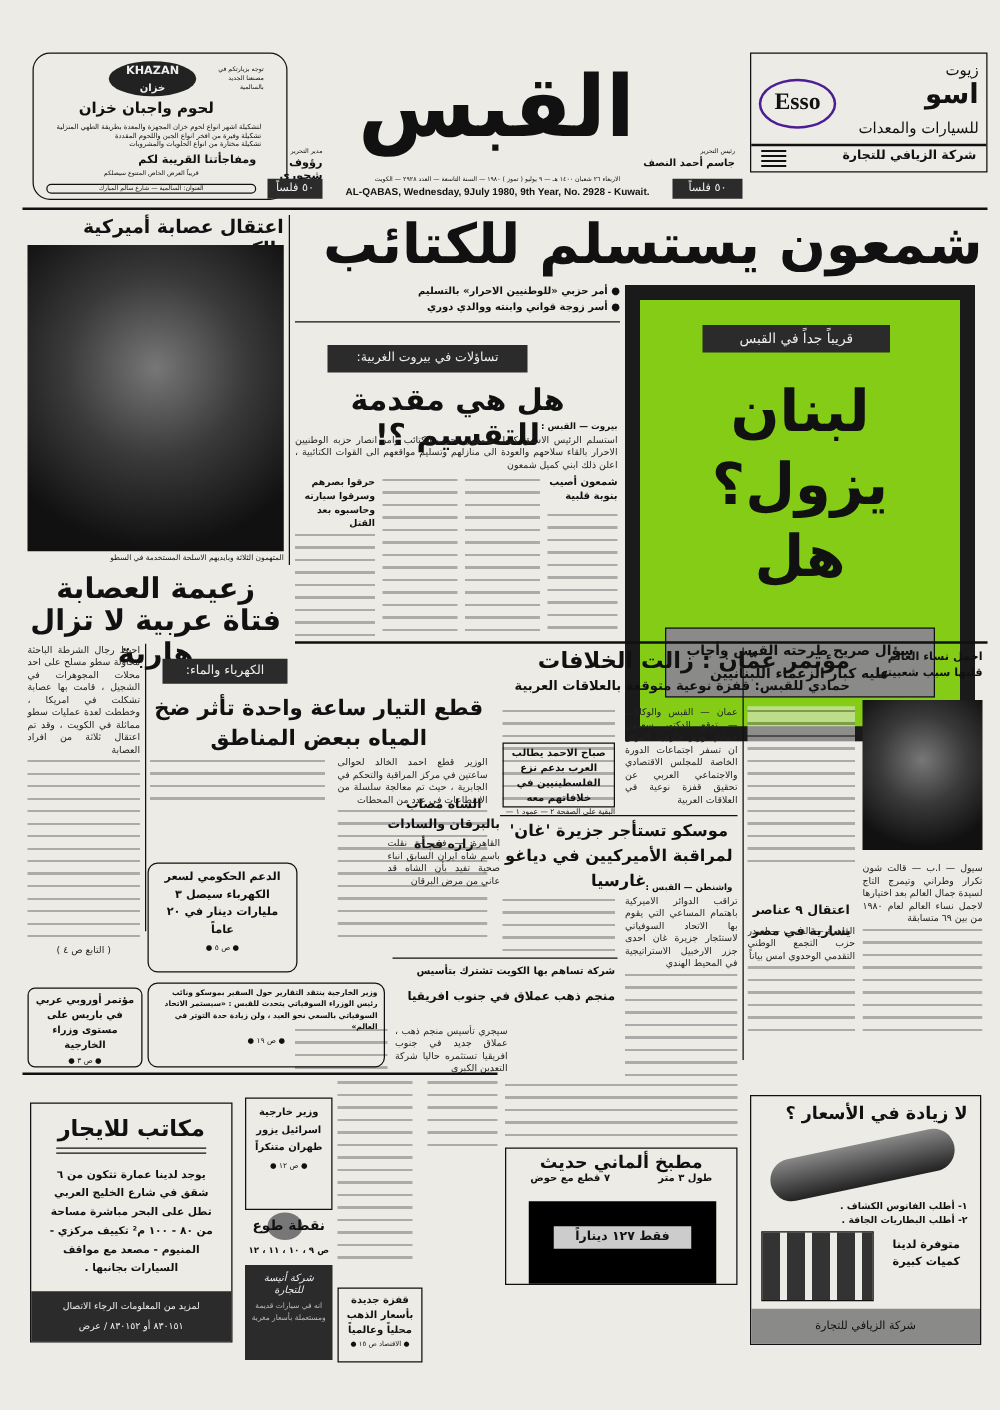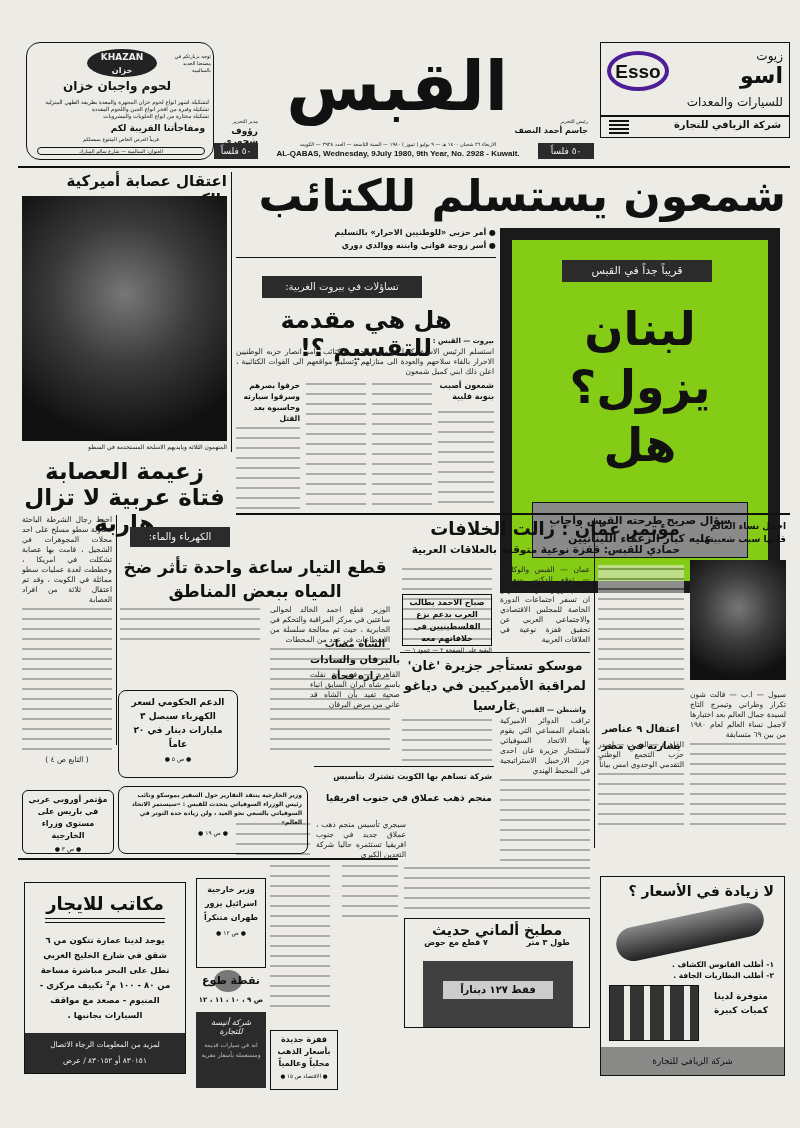--- a/index.html
+++ b/index.html
@@ -14,21 +14,21 @@
   .dark{background:#2b2b2b;color:#eee;}
   .grey{background:#8a8a88;color:#111;}
   .hl{font-family:"DejaVu Sans",sans-serif;font-weight:bold;direction:rtl;}
   .photo{background:radial-gradient(circle at 50% 40%,#777 0,#3a3a3a 40%,#111 80%);}
 </style>
 </head>
 <body>
 
 <div class="abs" style="left:18px;top:30px;width:772px;height:135px;">
 
-  <div class="abs box" style="left:8px;top:12px;width:188px;height:118px;border-radius:14px;">
+  <div class="abs box" style="left:8px;top:12px;width:204px;height:118px;border-radius:14px;">
     <div class="abs c" style="left:60px;top:6px;width:70px;height:28px;background:#222;border-radius:50%;color:#eee;font-size:9px;font-weight:bold;line-height:14px;padding-top:1px;">
       <div>KHAZAN</div>
       <div style="font-size:8px;">خزان</div>
     </div>
     <div class="abs hl c" style="left:30px;top:36px;width:120px;font-size:12px;">لحوم واجبان خزان</div>
     <div class="abs rtl" style="left:140px;top:10px;width:44px;font-size:5px;line-height:7px;">توجه بزيارتكم في مصنعنا الجديد بالسالمية</div>
     <div class="abs rtl" style="left:6px;top:56px;width:176px;font-size:5.5px;line-height:7px;">
       <div>لتشكيلة اشهر انواع لحوم خزان المجهزة والمعدة بطريقة الطهي المنزلية</div>
       <div>تشكيلة وفيرة من افخر انواع الجبن واللحوم المقددة</div>
       <div>تشكيلة مختارة من انواع الحلويات والمشروبات</div>
@@ -40,21 +40,21 @@
 
   <div class="abs rtl" style="left:196px;top:88px;width:44px;font-size:5px;">مدير التحرير</div>
   <div class="abs rtl hl" style="left:186px;top:96px;width:54px;font-size:9px;">رؤوف شحوري</div>
 
   <div class="abs hl c" style="left:280px;top:12px;width:210px;font-size:68px;line-height:90px;letter-spacing:-2px;">القبس</div>
 
   <div class="abs rtl" style="left:520px;top:88px;width:50px;font-size:5px;">رئيس التحرير</div>
   <div class="abs rtl hl" style="left:490px;top:96px;width:80px;font-size:8px;">جاسم أحمد النصف</div>
 
   <div class="abs box" style="left:582px;top:12px;width:190px;height:96px;">
-    <div class="abs c" style="left:6px;top:8px;width:62px;height:40px;border:4px solid #4c1d95;border-radius:50%;font-size:19px;font-weight:bold;line-height:34px;font-family:Liberation Sans, sans-serif;">Esso</div>
+    <div class="abs c" style="left:6px;top:20px;width:62px;height:40px;border:2px solid #4c1d95;border-radius:50%;font-size:19px;font-weight:bold;line-height:34px;font-family:Liberation Serif, serif;">Esso</div>
     <div class="abs rtl" style="right:6px;top:6px;font-size:12px;">زيوت</div>
     <div class="abs rtl hl" style="right:6px;top:20px;font-size:22px;">اسو</div>
     <div class="abs rtl" style="right:6px;top:52px;font-size:12px;">للسيارات والمعدات</div>
     <div class="abs rule" style="left:0;top:72px;width:100%;height:1.5px;"></div>
     <div class="abs" style="left:8px;top:77px;width:20px;height:14px;background:repeating-linear-gradient(to bottom,#111 0,#111 2px,transparent 2px,transparent 4px);"></div>
     <div class="abs rtl" style="right:8px;top:76px;font-size:10px;font-weight:bold;">شركة الزيافي للتجارة</div>
   </div>
 
   <div class="abs dark c" style="left:196px;top:113px;width:44px;height:16px;font-size:9px;line-height:16px;direction:rtl;">٥٠ فلساً</div>
   <div class="abs rtl c" style="left:245px;top:111px;width:270px;font-size:5px;">الاربعاء ٢٦ شعبان ١٤٠٠ هـ — ٩ يوليو ( تموز ) ١٩٨٠ — السنة التاسعة — العدد ٢٩٢٨ — الكويت</div>
@@ -215,21 +215,21 @@
   <div class="c" style="font-size:5.5px;direction:rtl;">● الاقتصاد ص ١٥ ●</div>
 </div>
 <div class="abs filler" style="left:342px;top:862px;width:56px;height:60px;"></div>
 
 <div class="abs box" style="left:404px;top:918px;width:186px;height:110px;">
   <div class="hl rtl c" style="font-size:14px;padding-top:3px;">مطبخ ألماني حديث</div>
   <div style="display:flex;justify-content:space-around;font-size:8px;direction:rtl;font-weight:bold;">
     <span>طول ٣ متر</span>
     <span>٧ قطع مع حوض</span>
   </div>
-  <div class="abs dark" style="left:18px;top:42px;width:150px;height:66px;background:#404040;">
+  <div class="abs dark" style="left:18px;top:42px;width:150px;height:66px;background:#000000;">
     <div class="abs c hl" style="left:20px;top:20px;width:110px;height:18px;background:#ccc;color:#111;font-size:10px;line-height:18px;direction:rtl;">فقط ١٢٧ ديناراً</div>
   </div>
 </div>
 <div class="abs filler" style="left:404px;top:864px;width:186px;height:50px;"></div>
 
 <div class="abs box" style="left:600px;top:876px;width:185px;height:200px;">
   <div class="hl rtl" style="font-size:14px;padding:6px 10px 0 0;">لا زيادة في الأسعار ؟</div>
   <div class="abs" style="left:14px;top:38px;width:150px;height:34px;background:linear-gradient(#888,#222);border-radius:18px;transform:rotate(-12deg);"></div>
   <div class="abs rtl" style="right:10px;top:82px;width:110px;font-size:7.5px;line-height:11px;font-weight:bold;">
     <div>١- أطلب الفانوس الكشاف .</div>

